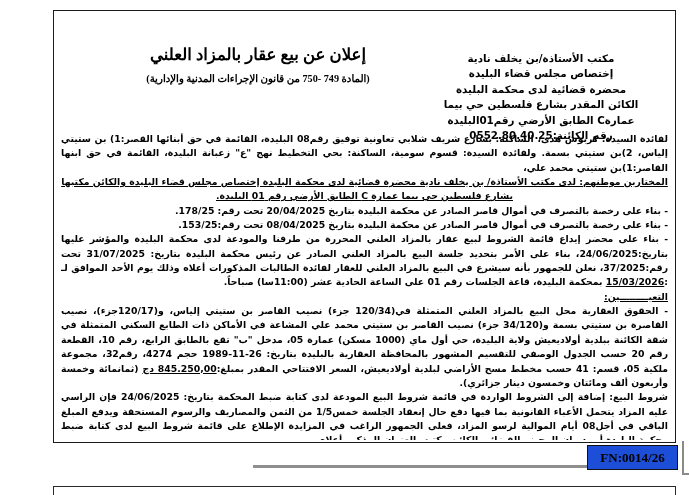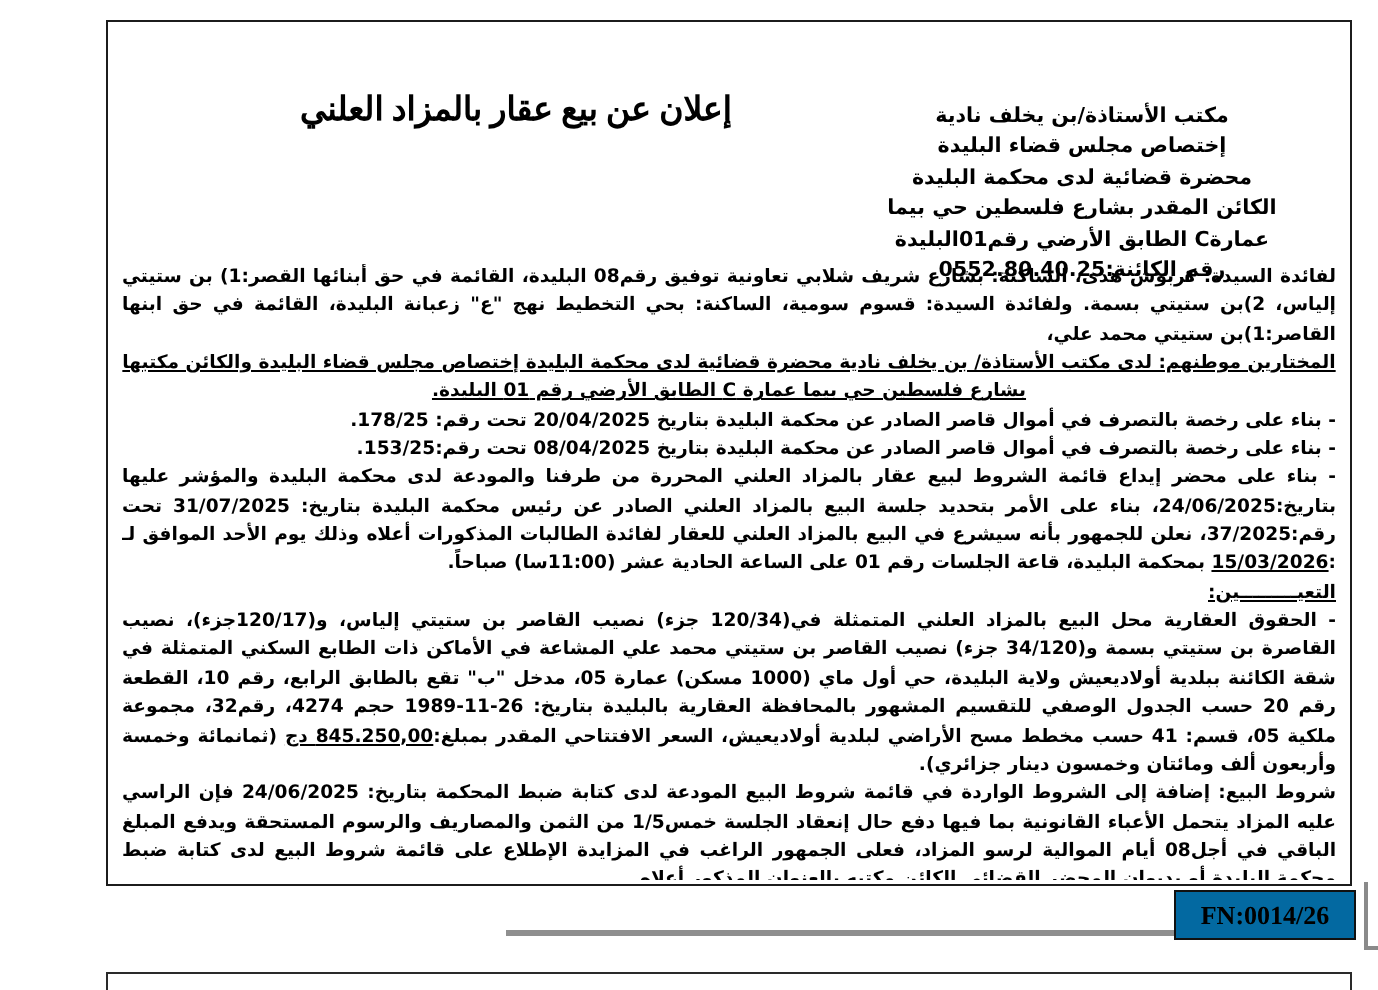--- a/index.html
+++ b/index.html
@@ -36,21 +36,21 @@
     border:2px solid #111;display:flex;align-items:center;justify-content:center;
     font-weight:bold;font-size:13px;direction:rtl;background:#fff;
   }
   .footer-shadow-line{
     position:absolute;left:253px;top:465px;width:334px;height:3px;background:#8f8f8f;
   }
   .fn-box{
     position:absolute;left:587px;top:445px;width:89px;height:23px;
     border:1.6px solid #111;display:flex;align-items:center;justify-content:center;
     font-family:"Liberation Serif","DejaVu Serif",serif;
-    font-weight:bold;font-size:13px;background:#0369a1;
+    font-weight:bold;font-size:13px;background:#1d4ed8;
   }
   .next-frame{
     position:absolute;left:53px;top:486px;width:621px;height:12px;
     border:1.6px solid #2a2a2a;background:#fff;
   }
   .artifact-vline{
     position:absolute;left:682px;top:441px;width:2px;height:33px;background:#8a8a8a;
   }
   .artifact-hline{
     position:absolute;left:682px;top:473px;width:7px;height:2px;background:#8a8a8a;
@@ -67,20 +67,21 @@
       <div>مكتب الأستاذة/بن يخلف نادية</div>
       <div>إختصاص مجلس قضاء البليدة</div>
       <div>محضرة قضائية لدى محكمة البليدة</div>
       <div>الكائن المقدر بشارع فلسطين حي بيما</div>
       <div>عمارةC الطابق الأرضي رقم01البليدة</div>
       <div>رقم الكائنة:0552.80.40.25</div>
     </div>
 
     <div class="title-block">
       <div class="title-main">إعلان عن بيع عقار بالمزاد العلني</div>
+      <div class="title-sub">(المادة 749 -750 من قانون الإجراءات المدنية والإدارية)</div>
     </div>
 
     <div class="body-text">
       <p>لفائدة السيدة: كربوش هدى، الساكنة: بشارع شريف شلابي تعاونية توفيق رقم08 البليدة، القائمة في حق أبنائها القصر:1) بن ستيتي إلياس، 2)بن ستيتي بسمة. ولفائدة السيدة: قسوم سومية، الساكنة: بحي التخطيط نهج "ع" زعبانة البليدة، القائمة في حق ابنها القاصر:1)بن ستيتي محمد علي،</p>
       <p class="p-center">المختارين موطنهم: لدى مكتب الأستاذة/ بن يخلف نادية محضرة قضائية لدى محكمة البليدة إختصاص مجلس قضاء البليدة والكائن مكتبها بشارع فلسطين حي بيما عمارة C الطابق الأرضي رقم 01 البليدة.</p>
       <p>- بناء على رخصة بالتصرف في أموال قاصر الصادر عن محكمة البليدة بتاريخ 20/04/2025 تحت رقم: 178/25.</p>
       <p>- بناء على رخصة بالتصرف في أموال قاصر الصادر عن محكمة البليدة بتاريخ 08/04/2025 تحت رقم:153/25.</p>
       <p><span>- بناء على محضر إيداع قائمة الشروط لبيع عقار بالمزاد العلني المحررة من طرفنا والمودعة لدى محكمة البليدة والمؤشر عليها بتاريخ:24/06/2025، بناء على الأمر بتحديد جلسة البيع بالمزاد العلني الصادر عن رئيس محكمة البليدة بتاريخ: 31/07/2025 تحت رقم:37/2025، نعلن للجمهور بأنه سيشرع في البيع بالمزاد العلني للعقار لفائدة الطالبات المذكورات أعلاه وذلك يوم الأحد الموافق لـ :</span><span class="ul">15/03/2026</span><span> بمحكمة البليدة، قاعة الجلسات رقم 01 على الساعة الحادية عشر (11:00سا) صباحاً.</span></p>
       <p class="p-heading"><span class="ul">التعيـــــــــين:</span></p>
       <p><span>- الحقوق العقارية محل البيع بالمزاد العلني المتمثلة في(120/34 جزء) نصيب القاصر بن ستيتي إلياس، و(120/17جزء)، نصيب القاصرة بن ستيتي بسمة و(34/120 جزء) نصيب القاصر بن ستيتي محمد علي المشاعة في الأماكن ذات الطابع السكني المتمثلة في شقة الكائنة ببلدية أولاديعيش ولاية البليدة، حي أول ماي (1000 مسكن) عمارة 05، مدخل "ب" تقع بالطابق الرابع، رقم 10، القطعة رقم 20 حسب الجدول الوصفي للتقسيم المشهور بالمحافظة العقارية بالبليدة بتاريخ: 26-11-1989 حجم 4274، رقم32، مجموعة ملكية 05، قسم: 41 حسب مخطط مسح الأراضي لبلدية أولاديعيش، السعر الافتتاحي المقدر بمبلغ:</span><span class="ul">845.250,00 دج</span><span> (ثمانمائة وخمسة وأربعون ألف ومائتان وخمسون دينار جزائري).</span></p>

